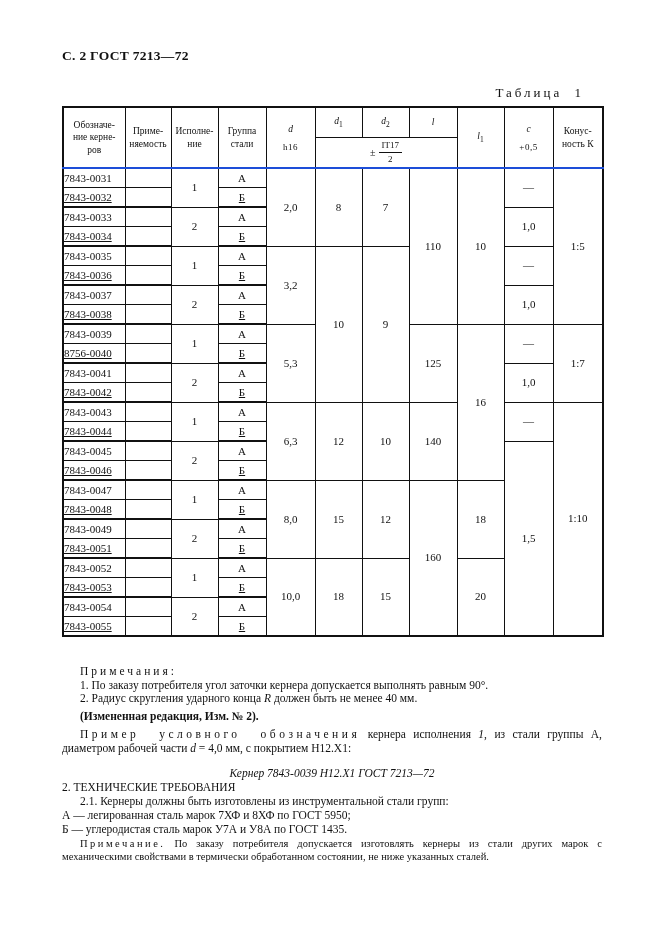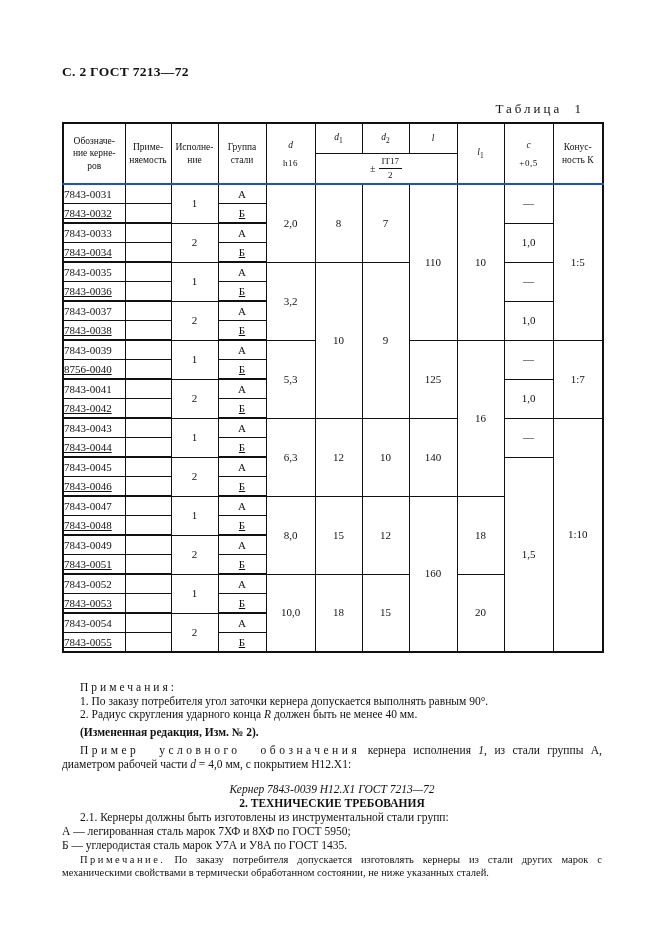--- a/index.html
+++ b/index.html
@@ -1,20 +1,20 @@
 <!DOCTYPE html>
 <html><head>
 <meta charset="utf-8">
 <style>
   html,body { margin:0; padding:0; background:#888; }
   .page {
     position:relative; width:661px; height:936px; background:#fff;
     font-family:"Liberation Serif", serif; color:#111; overflow:hidden;
   }
-  .content { position:absolute; left:62px; top:64px; width:540px; }
+  .content { position:absolute; left:62px; top:48px; width:540px; }
 
   .page-header { font-size:13.5px; font-weight:bold; margin:0 0 21px 0; letter-spacing:0.3px; }
   .table-label { text-align:right; font-size:13px; letter-spacing:3px; word-spacing:6px; margin:0 18px 5px 0; }
 
   table.gost { border-collapse:collapse; table-layout:fixed; width:540px; border:2px solid #111; }
   table.gost th, table.gost td {
     border:1px solid #111; padding:0; text-align:center; vertical-align:middle;
     font-weight:normal; overflow:hidden;
   }
   thead th { font-size:9.5px; line-height:1.3; white-space:pre-line; }
@@ -38,21 +38,21 @@
   .notes { margin-top:28px; font-size:11.5px; line-height:13.6px; }
   .notes p { margin:0; }
   .ind { text-indent:18px; }
   .lsp  { letter-spacing:3px; }
   .lsp2 { letter-spacing:3.5px; word-spacing:9px; }
   .lsp3 { letter-spacing:2.5px; }
   .amended { font-weight:bold; margin-top:4px !important; }
   .example-par { margin-top:5px !important; text-align:justify; }
   .example-des { text-align:center; font-style:italic; margin:11px 0 0 0 !important; font-size:11.5px; }
 
-  .sec2-title { text-align:center; font-weight:bold; font-size:12px; margin:14px 0 13px 0; }
+  .sec2-title { font-weight:normal; font-size:12px; margin:14px 0 13px 0; }
   .sec2 p { margin:0; font-size:11.5px; line-height:14px; }
   .sec2-note { font-size:10.5px !important; line-height:12.5px !important; text-align:justify; margin-top:2px !important; }
 </style>
 </head>
 <body>
 
 <div class="page">
  <div class="content">
 
   <p class="page-header">С. 2 ГОСТ 7213—72</p>

